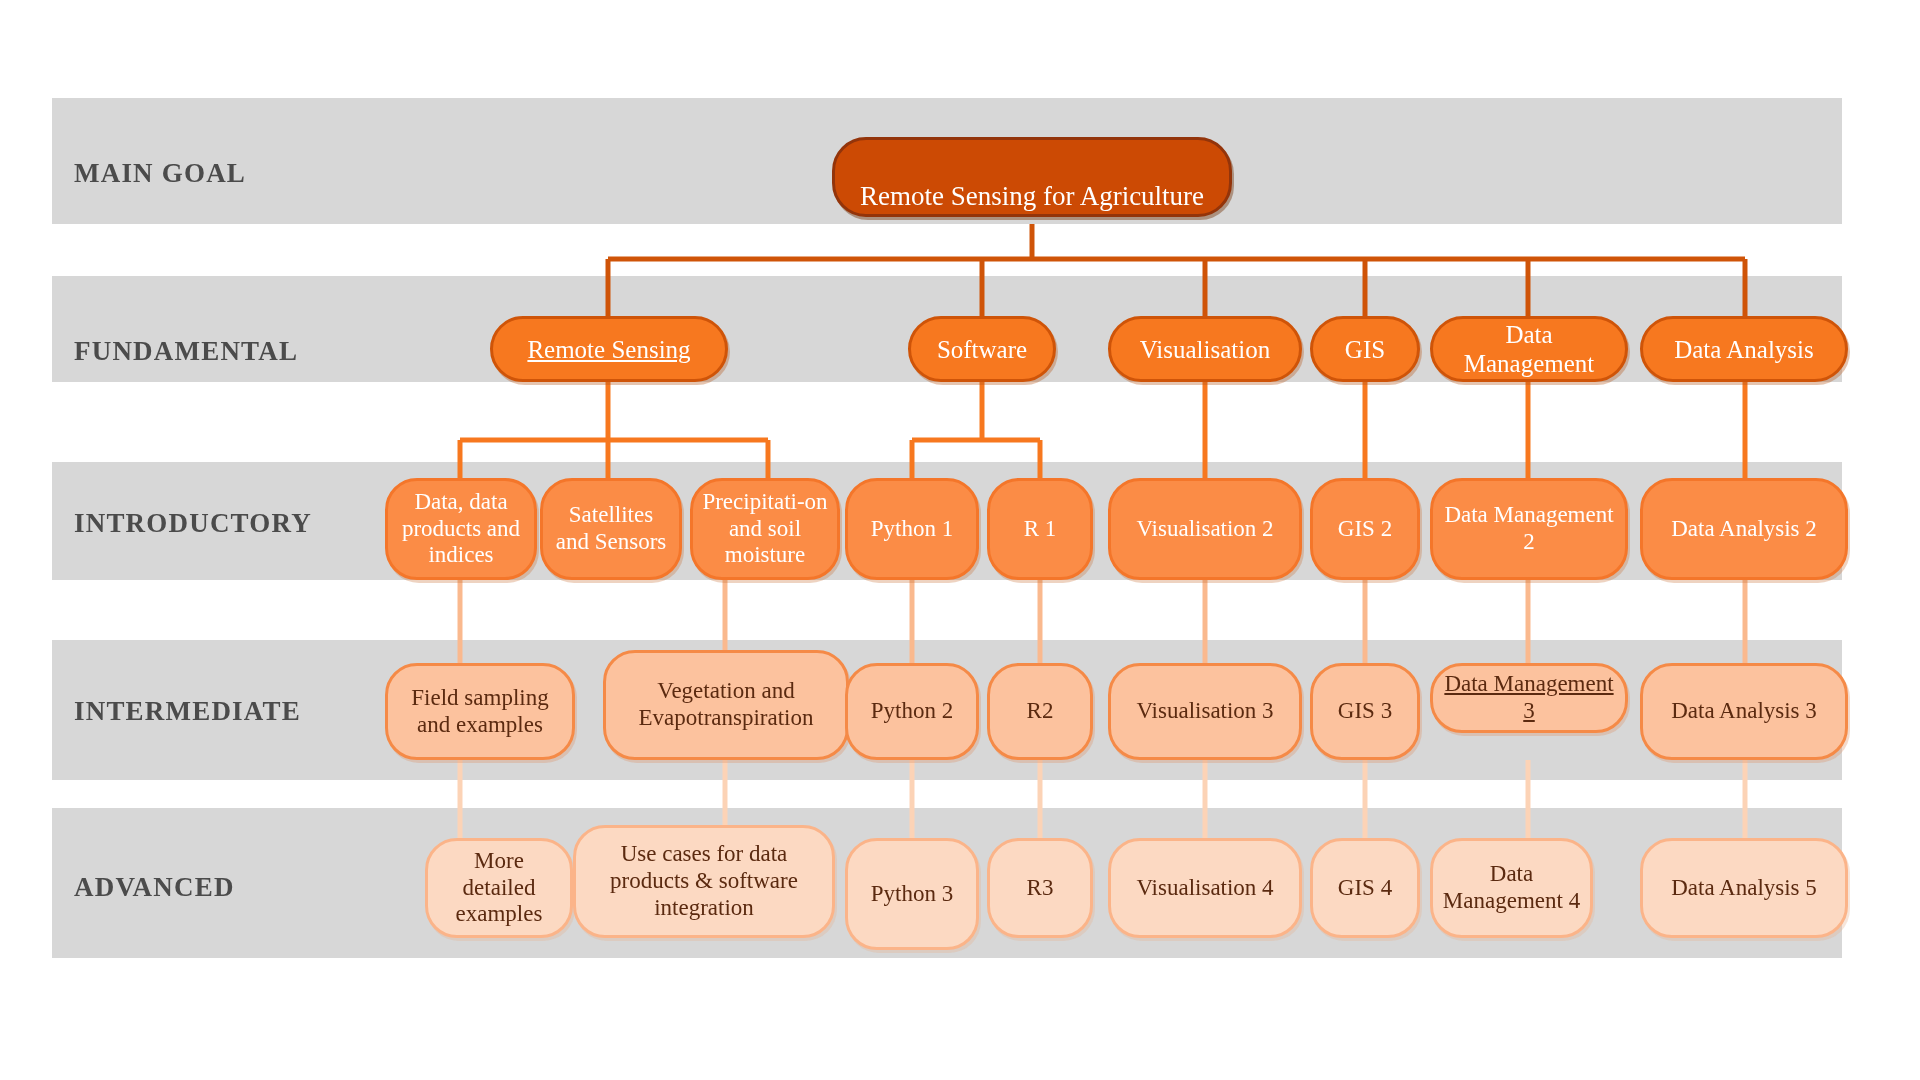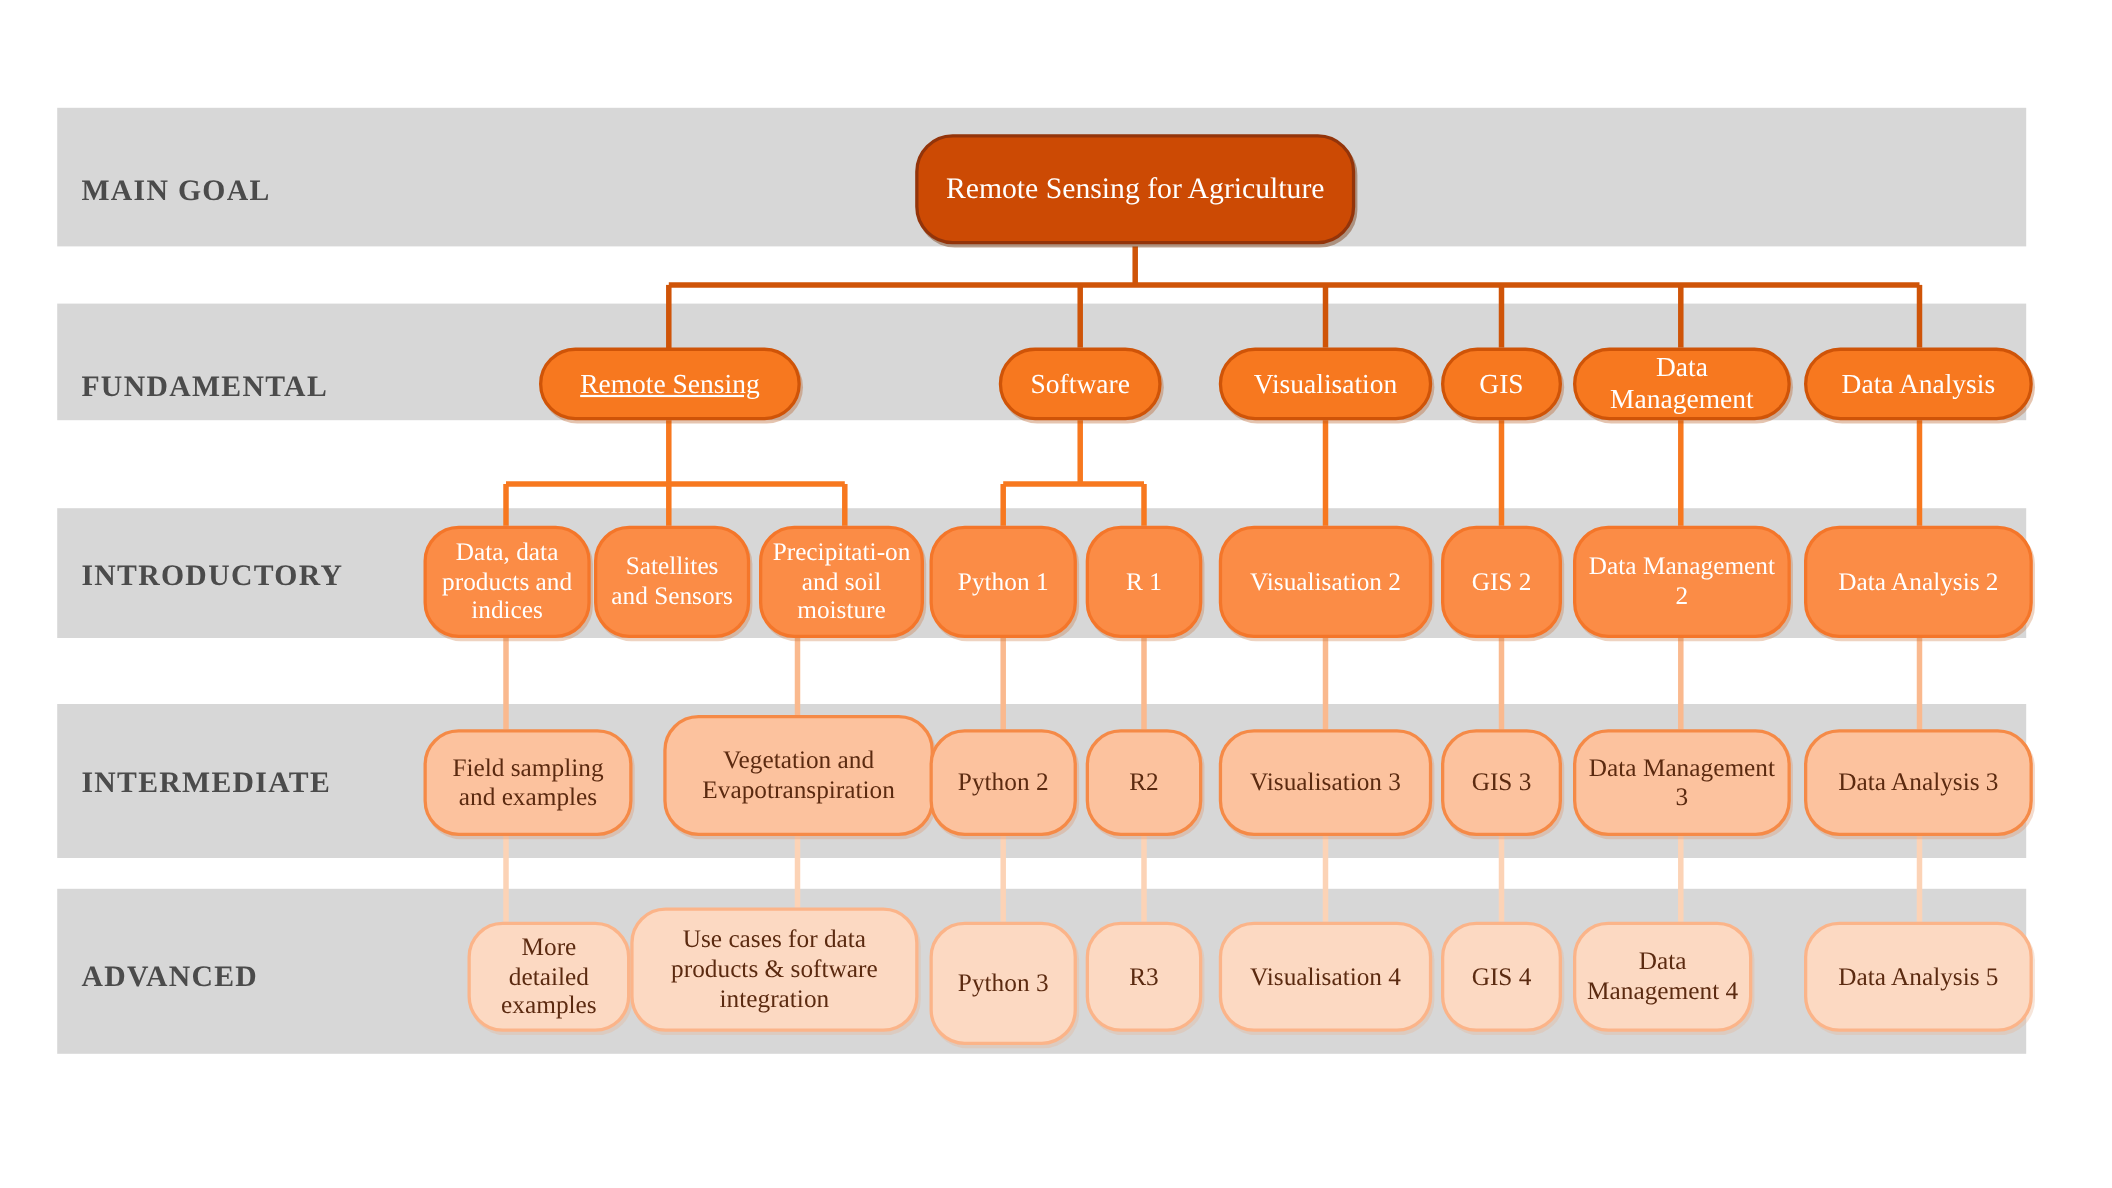--- a/index.html
+++ b/index.html
@@ -163,21 +163,21 @@
       </g>
     </g>
   </svg>
 
   <div class="rowlabel" style="top:158px;">MAIN GOAL</div>
   <div class="rowlabel" style="top:336px;">FUNDAMENTAL</div>
   <div class="rowlabel" style="top:508px;">INTRODUCTORY</div>
   <div class="rowlabel" style="top:696px;">INTERMEDIATE</div>
   <div class="rowlabel" style="top:872px;">ADVANCED</div>
 
-  <div class="node lvl-goal" style="left:832px;top:122px;width:400px;height:100px;">
+  <div class="node lvl-goal" style="left:832px;top:137px;width:400px;height:80px;align-items:flex-end;">
     <span>Remote Sensing for Agriculture</span>
   </div>
 
   <div class="node lvl-fund" style="left:490px;top:316px;width:238px;height:66px;text-decoration:underline;">
     <span>Remote Sensing</span>
   </div>
   <div class="node lvl-fund" style="left:908px;top:316px;width:148px;height:66px;">
     <span>Software</span>
   </div>
   <div class="node lvl-fund" style="left:1108px;top:316px;width:194px;height:66px;">
@@ -232,21 +232,21 @@
   </div>
   <div class="node lvl-inter" style="left:987px;top:663px;width:106px;height:97px;">
     <span>R2</span>
   </div>
   <div class="node lvl-inter" style="left:1108px;top:663px;width:194px;height:97px;">
     <span>Visualisation 3</span>
   </div>
   <div class="node lvl-inter" style="left:1310px;top:663px;width:110px;height:97px;">
     <span>GIS 3</span>
   </div>
-  <div class="node lvl-inter" style="left:1430px;top:663px;width:198px;height:97px;">
+  <div class="node lvl-inter" style="left:1430px;top:663px;width:198px;height:70px;text-decoration:underline;">
     <span>Data Management 3</span>
   </div>
   <div class="node lvl-inter" style="left:1640px;top:663px;width:208px;height:97px;">
     <span>Data Analysis 3</span>
   </div>
 
   <div class="node lvl-adv" style="left:385px;top:838px;width:148px;height:100px;margin-left:40px;">
     <span>More detailed examples</span>
   </div>
   <div class="node lvl-adv" style="left:573px;top:825px;width:262px;height:113px;">

